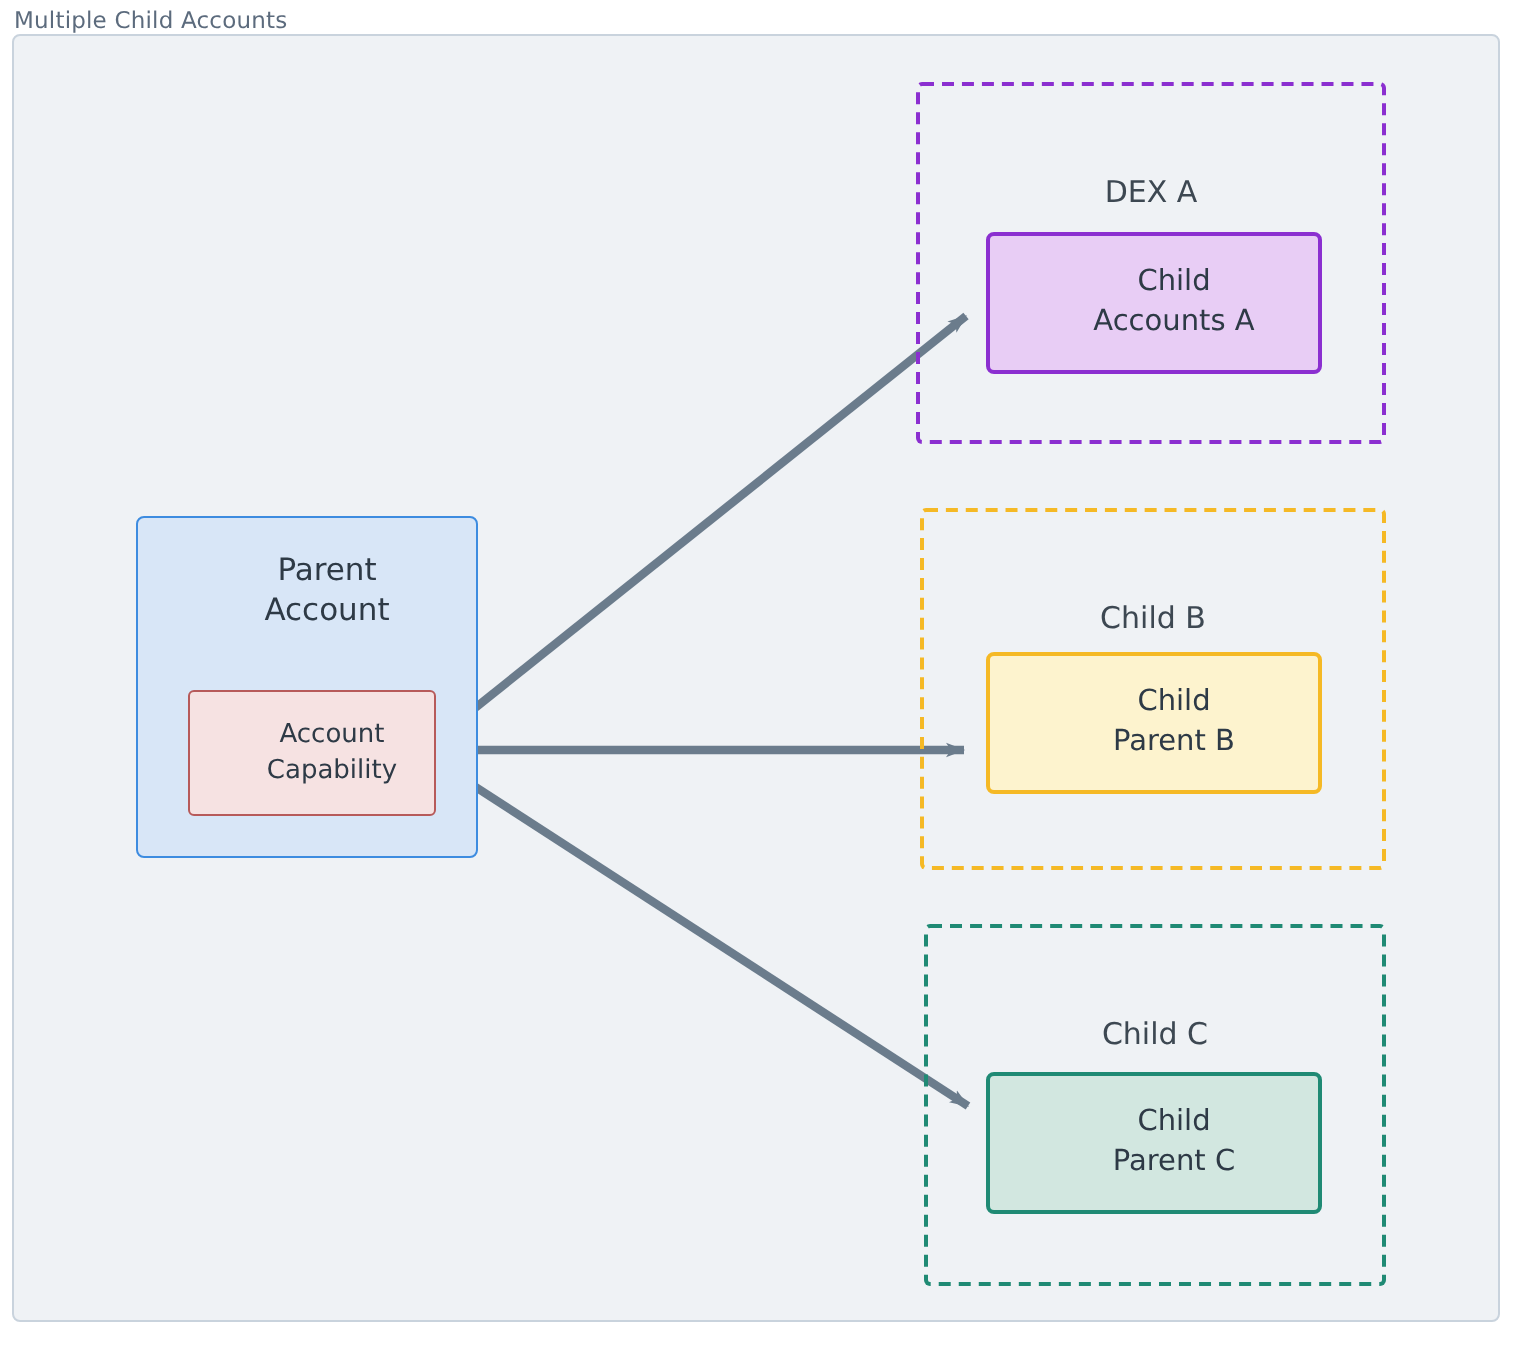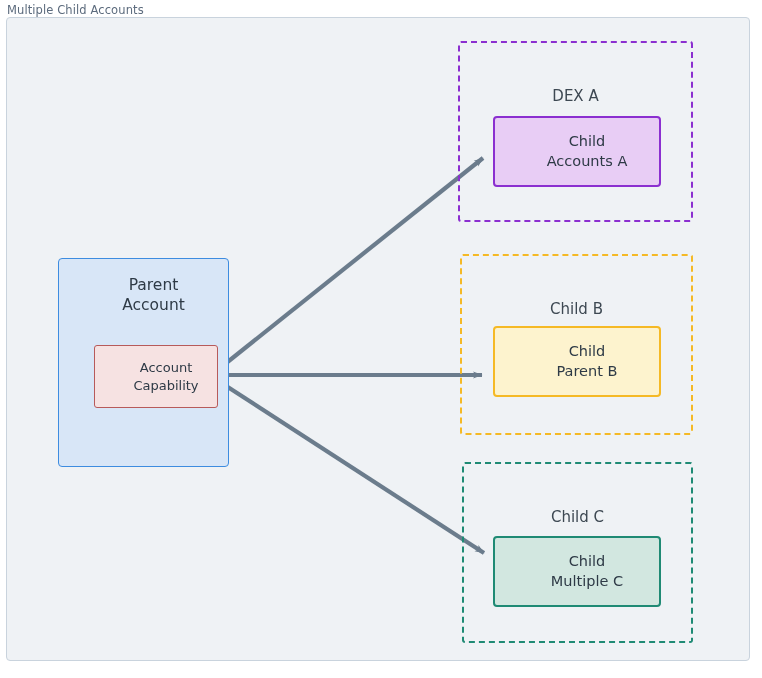--- a/index.html
+++ b/index.html
@@ -68,24 +68,24 @@
     color: #2e3a46;
     padding-left: 20px;
   }
   .node .line {
     display: block;
     white-space: nowrap;
   }
 
   
   #node-parent-account {
-    left: 58px;
+    left: 68px;
     top: 258px;
     width: 171px;
-    height: 209px;
+    height: 171px;
     background: #d8e6f7;
     border: 1.6px solid #3d8ce0;
     justify-content: flex-start;
     padding-top: 16px;
     font-size: 15.5px;
   }
 
   
   #node-account-capability {
     left: 94px;
@@ -216,16 +216,16 @@
   <div class="node" id="node-child-b">
     <span class="line">Child</span>
     <span class="line">Parent B</span>
   </div>
 
   <div class="cluster" id="cluster-game-c">
     <div class="cluster-label">Child C</div>
   </div>
   <div class="node" id="node-child-c">
     <span class="line">Child</span>
-    <span class="line">Multiple C</span>
+    <span class="line">Parent C</span>
   </div>
 
 </div>
 
 </body></html>

